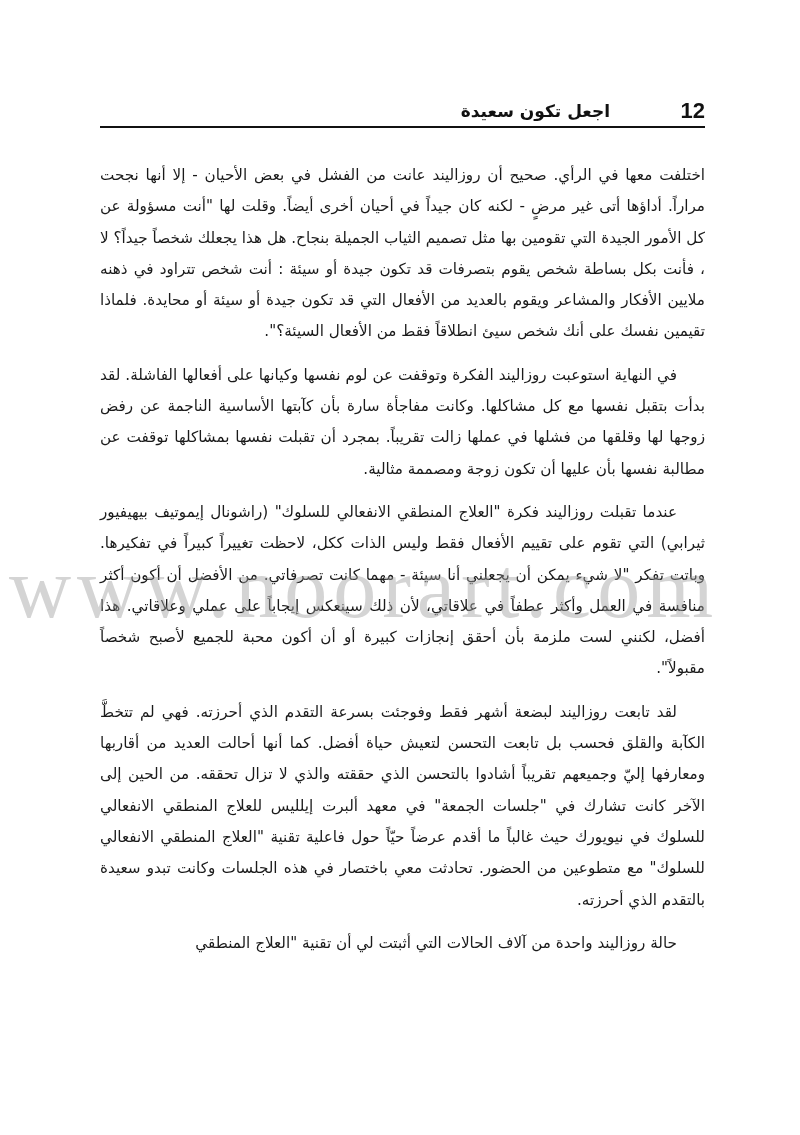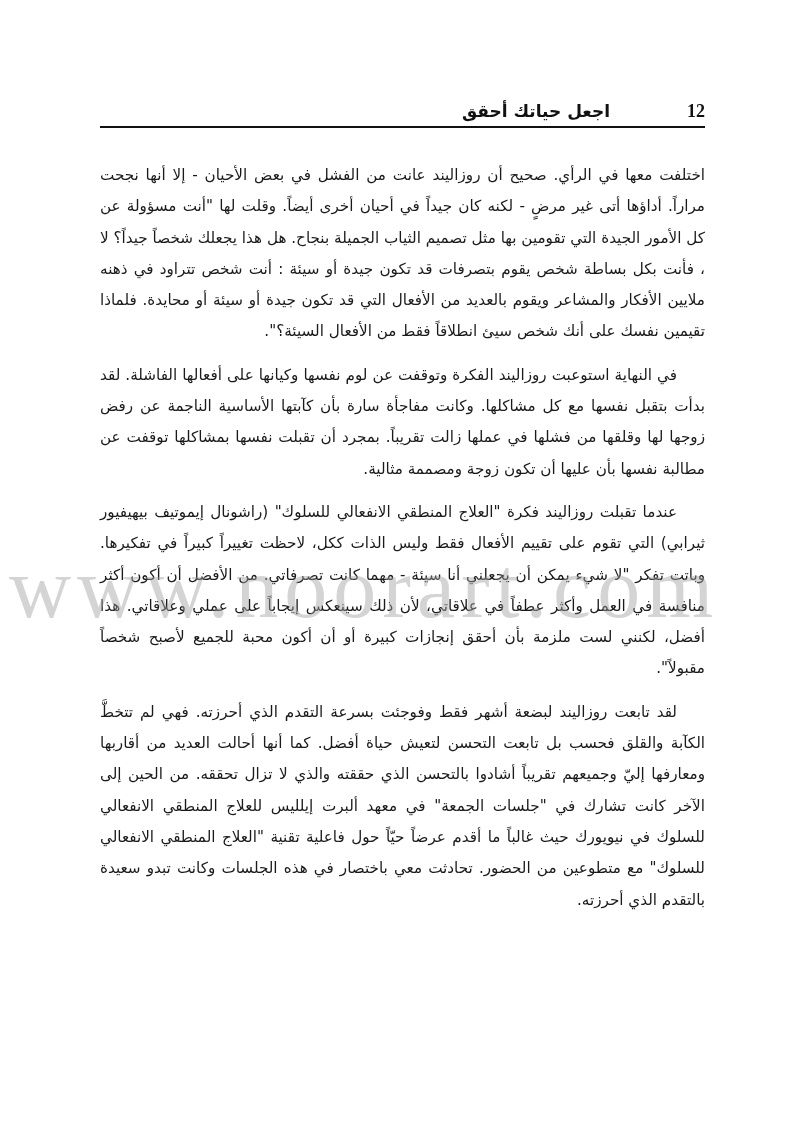--- a/index.html
+++ b/index.html
@@ -6,21 +6,21 @@
   body {
     width: 800px; height: 1135px; background: #ffffff; position: relative; overflow: hidden;
     font-family: "DejaVu Serif", serif; color: #1a1a1a;
   }
   .page { position: absolute; left: 0; top: 0; width: 800px; height: 1135px; }
   .header {
     position: absolute; left: 100px; right: 95px; top: 96px; height: 30px;
     direction: rtl; display: flex; align-items: center;
   }
   .page-number {
-    font-family: Liberation Serif, serif; font-size: 18px; font-weight: bold; color: #111;
+    font-family: Liberation Sans, sans-serif; font-size: 22px; font-weight: bold; color: #111;
     margin-left: 0; width: 40px; 
   }
   .running-title {
     font-family: "DejaVu Sans", sans-serif; font-size: 17px; font-weight: bold; color: #111;
     margin-right: 55px;
   }
   .header-rule {
     position: absolute; left: 100px; right: 95px; top: 126px; height: 0;
     border-top: 2px solid #111;
   }
@@ -38,25 +38,26 @@
     color: rgba(160,160,160,0.45); letter-spacing: 6px; white-space: nowrap;
     direction: ltr; text-align: center; pointer-events: none;
   }
 </style>
 </head>
 <body>
 
 <div class="page">
   <div class="header">
     <span class="page-number">12</span>
-    <span class="running-title">اجعل حياتك أحقق</span>
+    <span class="running-title">اجعل تكون سعيدة</span>
   </div>
   <div class="header-rule"></div>
 
   <div class="body">
     <p class="para first">اختلفت معها في الرأي. صحيح أن روزاليند عانت من الفشل في بعض الأحيان - إلا أنها نجحت مراراً. أداؤها أتى غير مرضٍ - لكنه كان جيداً في أحيان أخرى أيضاً. وقلت لها "أنت مسؤولة عن كل الأمور الجيدة التي تقومين بها مثل تصميم الثياب الجميلة بنجاح. هل هذا يجعلك شخصاً جيداً؟ لا ، فأنت بكل بساطة شخص يقوم بتصرفات قد تكون جيدة أو سيئة : أنت شخص تتراود في ذهنه ملايين الأفكار والمشاعر ويقوم بالعديد من الأفعال التي قد تكون جيدة أو سيئة أو محايدة. فلماذا تقيمين نفسك على أنك شخص سيئ انطلاقاً فقط من الأفعال السيئة؟".</p>
     <p class="para indent">في النهاية استوعبت روزاليند الفكرة وتوقفت عن لوم نفسها وكيانها على أفعالها الفاشلة. لقد بدأت بتقبل نفسها مع كل مشاكلها. وكانت مفاجأة سارة بأن كآبتها الأساسية الناجمة عن رفض زوجها لها وقلقها من فشلها في عملها زالت تقريباً. بمجرد أن تقبلت نفسها بمشاكلها توقفت عن مطالبة نفسها بأن عليها أن تكون زوجة ومصممة مثالية.</p>
     <p class="para indent">عندما تقبلت روزاليند فكرة "العلاج المنطقي الانفعالي للسلوك" (راشونال إيموتيف بيهيفيور ثيرابي) التي تقوم على تقييم الأفعال فقط وليس الذات ككل، لاحظت تغييراً كبيراً في تفكيرها. وباتت تفكر "لا شيء يمكن أن يجعلني أنا سيئة - مهما كانت تصرفاتي. من الأفضل أن أكون أكثر منافسة في العمل وأكثر عطفاً في علاقاتي، لأن ذلك سينعكس إيجاباً على عملي وعلاقاتي. هذا أفضل، لكنني لست ملزمة بأن أحقق إنجازات كبيرة أو أن أكون محبة للجميع لأصبح شخصاً مقبولاً".</p>
     <p class="para indent">لقد تابعت روزاليند لبضعة أشهر فقط وفوجئت بسرعة التقدم الذي أحرزته. فهي لم تتخطَّ الكآبة والقلق فحسب بل تابعت التحسن لتعيش حياة أفضل. كما أنها أحالت العديد من أقاربها ومعارفها إليّ وجميعهم تقريباً أشادوا بالتحسن الذي حققته والذي لا تزال تحققه. من الحين إلى الآخر كانت تشارك في "جلسات الجمعة" في معهد ألبرت إيلليس للعلاج المنطقي الانفعالي للسلوك في نيويورك حيث غالباً ما أقدم عرضاً حيّاً حول فاعلية تقنية "العلاج المنطقي الانفعالي للسلوك" مع متطوعين من الحضور. تحادثت معي باختصار في هذه الجلسات وكانت تبدو سعيدة بالتقدم الذي أحرزته.</p>
+    <p class="para indent">حالة روزاليند واحدة من آلاف الحالات التي أثبتت لي أن تقنية "العلاج المنطقي</p>
   </div>
 
   <div class="watermark">www.noorart.com</div>
 </div>
 
 </body></html>

